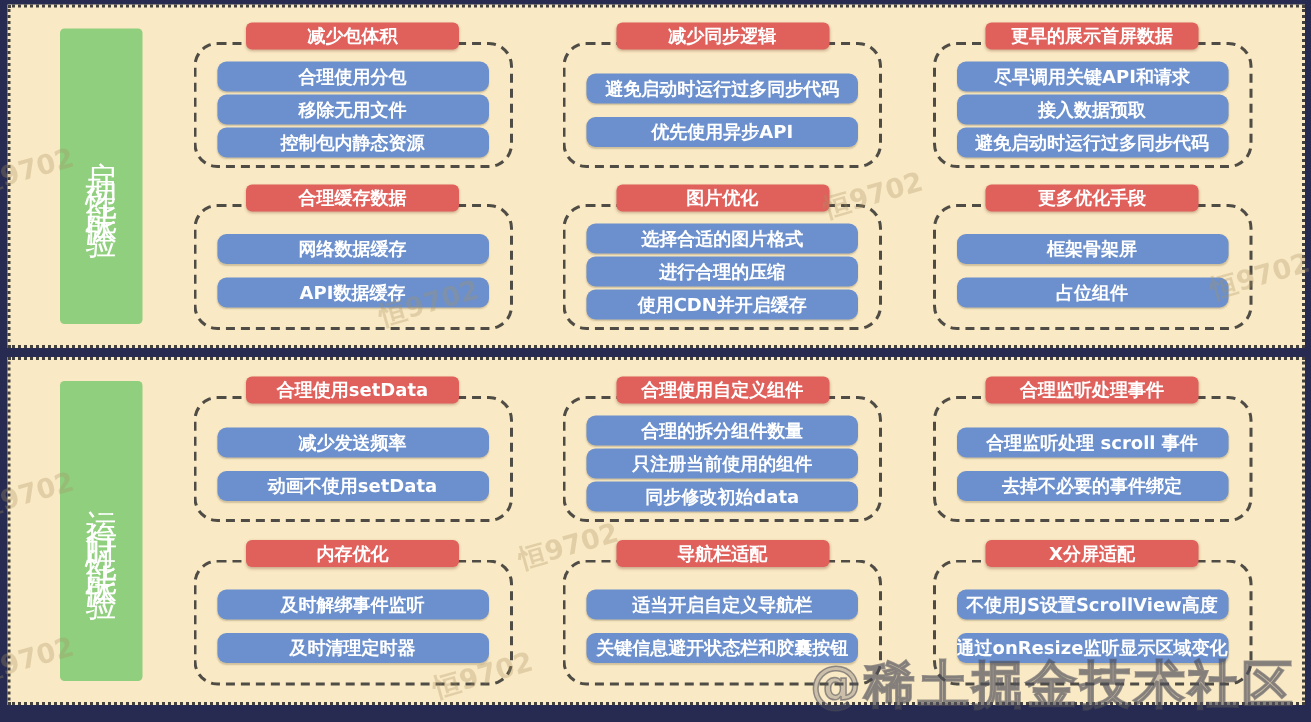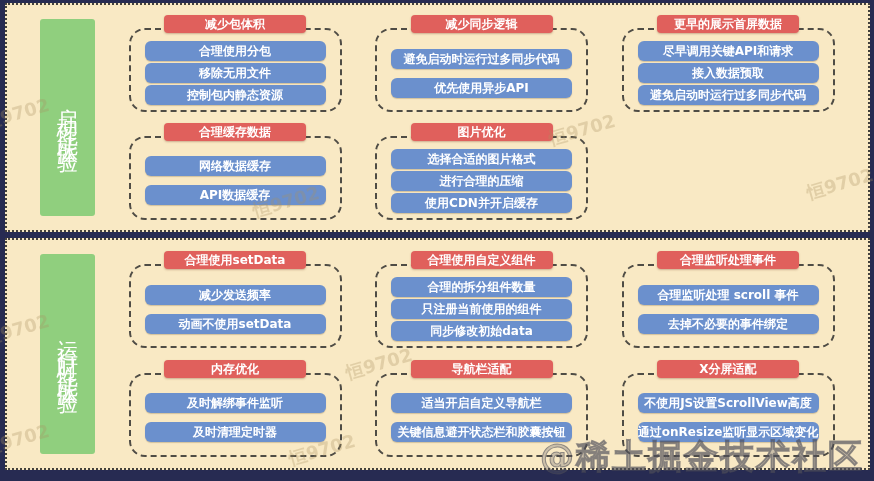--- a/index.html
+++ b/index.html
@@ -147,20 +147,27 @@
         </div>
       </div>
       <div class="group">
         <div class="group-title">图片优化</div>
         <div class="group-box">
           <div class="pill">选择合适的图片格式</div>
           <div class="pill">进行合理的压缩</div>
           <div class="pill">使用CDN并开启缓存</div>
         </div>
       </div>
+      <div class="group">
+        <div class="group-title">更多优化手段</div>
+        <div class="group-box">
+          <div class="pill">框架骨架屏</div>
+          <div class="pill">占位组件</div>
+        </div>
+      </div>
     </div>
 </div>
 
 <div class="section section-bottom">
   <div class="side-label">运行时性能体验</div>
   <div class="groups">
       <div class="group">
         <div class="group-title">合理使用setData</div>
         <div class="group-box">
           <div class="pill">减少发送频率</div>

